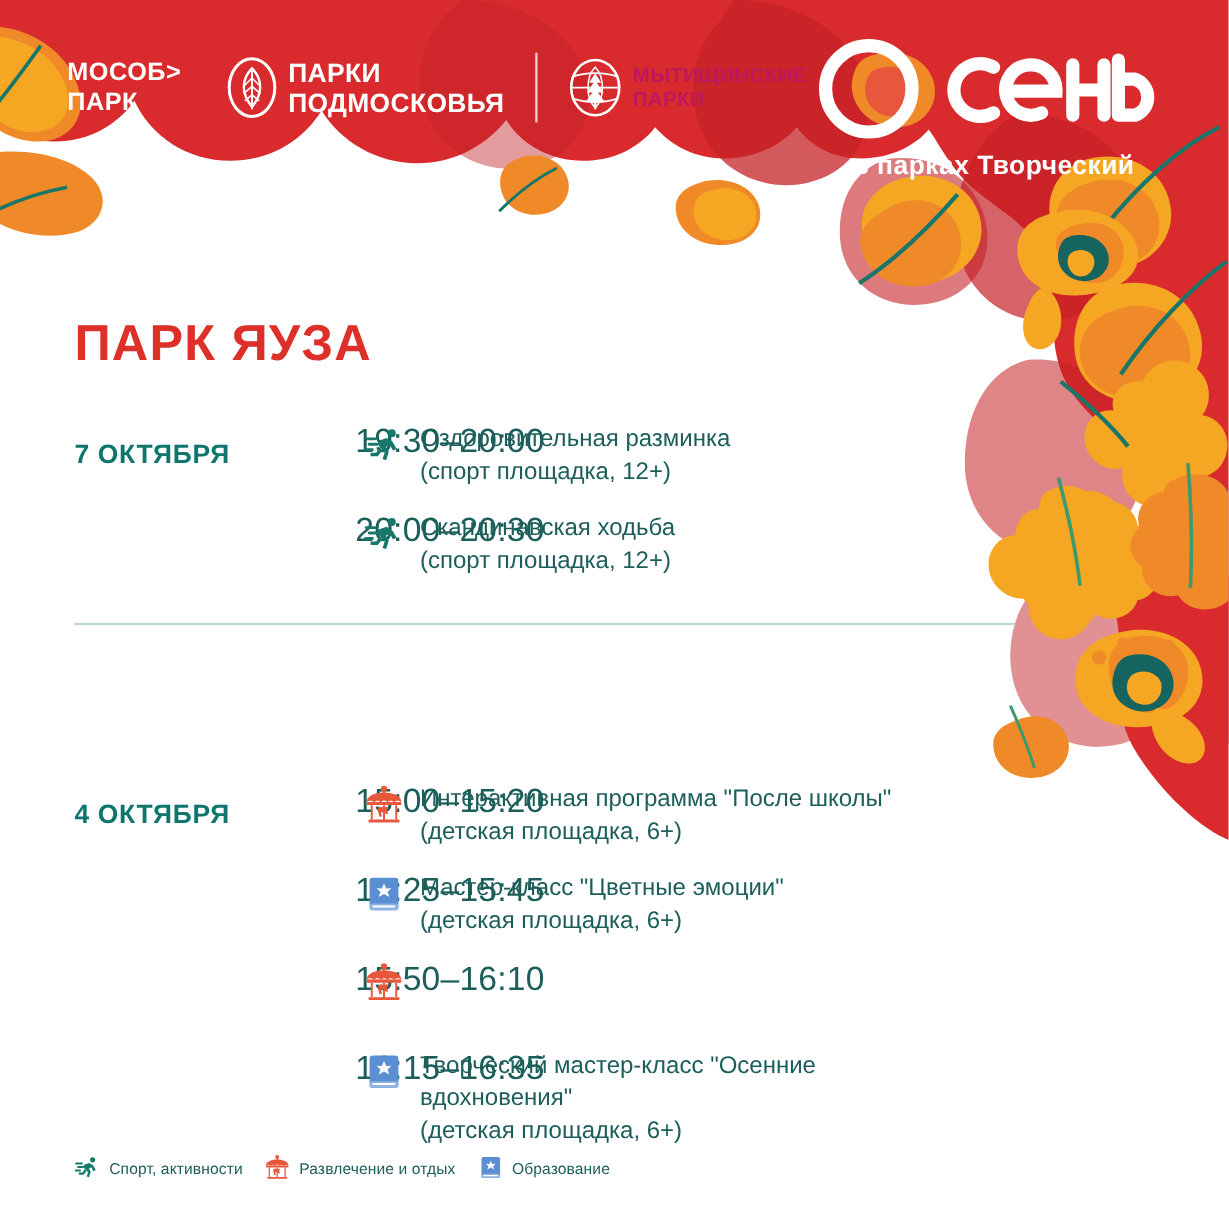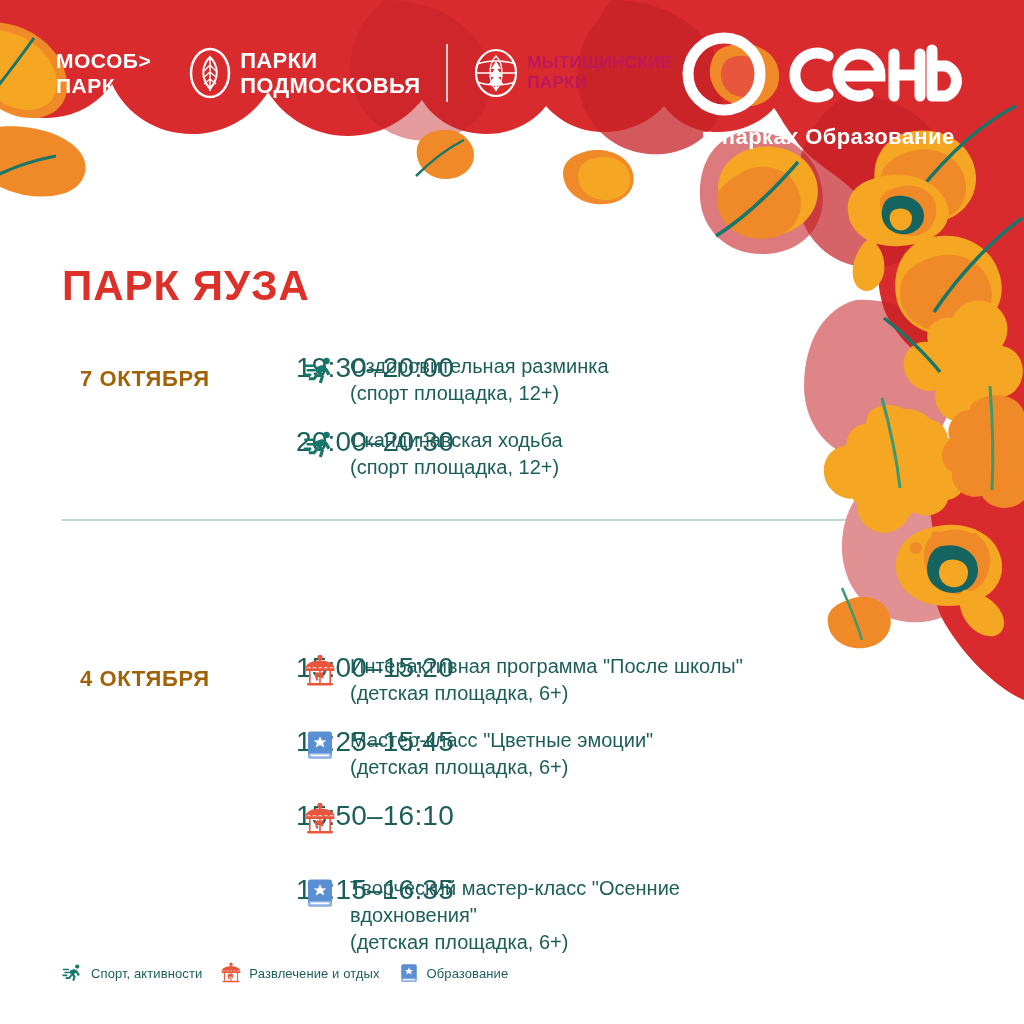--- a/index.html
+++ b/index.html
@@ -86,22 +86,22 @@
     color: #DC3028;
     font-size: 42px;
     font-weight: bold;
     letter-spacing: 1px;
   }
 
   .schedule { position: absolute; left: 0; top: 352px; width: 1024px; }
   .day-block { position: relative; }
   .day-label {
     position: absolute;
-    left: 80px;
-    color: #a16207;
+    left: 62px;
+    color: #0f766e;
     font-size: 22px;
     font-weight: bold;
     letter-spacing: 0.6px;
   }
   .rows { margin-left: 0; }
   .ev-row {
     display: flex;
     align-items: flex-start;
     min-height: 74px;
   }
@@ -365,21 +365,21 @@
 
         <path d="M150 28 A22 22 0 1 0 150 66" fill="none" stroke="#ffffff" stroke-width="11" stroke-linecap="round"></path>
 
         <path d="M160 48 H202 A21 21 0 1 0 190 66" fill="none" stroke="#ffffff" stroke-width="11" stroke-linecap="round"></path>
 
         <path d="M216 26 V68 M216 47 H242 M242 26 V68" fill="none" stroke="#ffffff" stroke-width="11" stroke-linecap="round"></path>
 
         <path d="M254 22 V68 H268 A16 16 0 0 0 268 38 H254" fill="none" stroke="#ffffff" stroke-width="11" stroke-linecap="round" stroke-linejoin="round"></path>
       </svg>
     </div>
-    <div class="osen-sub">в парках Образование</div>
+    <div class="osen-sub">в парках Творческий</div>
   </div>
 
   <div class="content">
     <div class="park-title">ПАРК ЯУЗА</div>
     <div class="divider"></div>
     <div class="schedule">
         <div class="day-block" style="margin-top: 0px;">
           <div class="day-label" style="top: 14px;">7 ОКТЯБРЯ</div>
           <div class="rows">
             <div class="ev-row">

